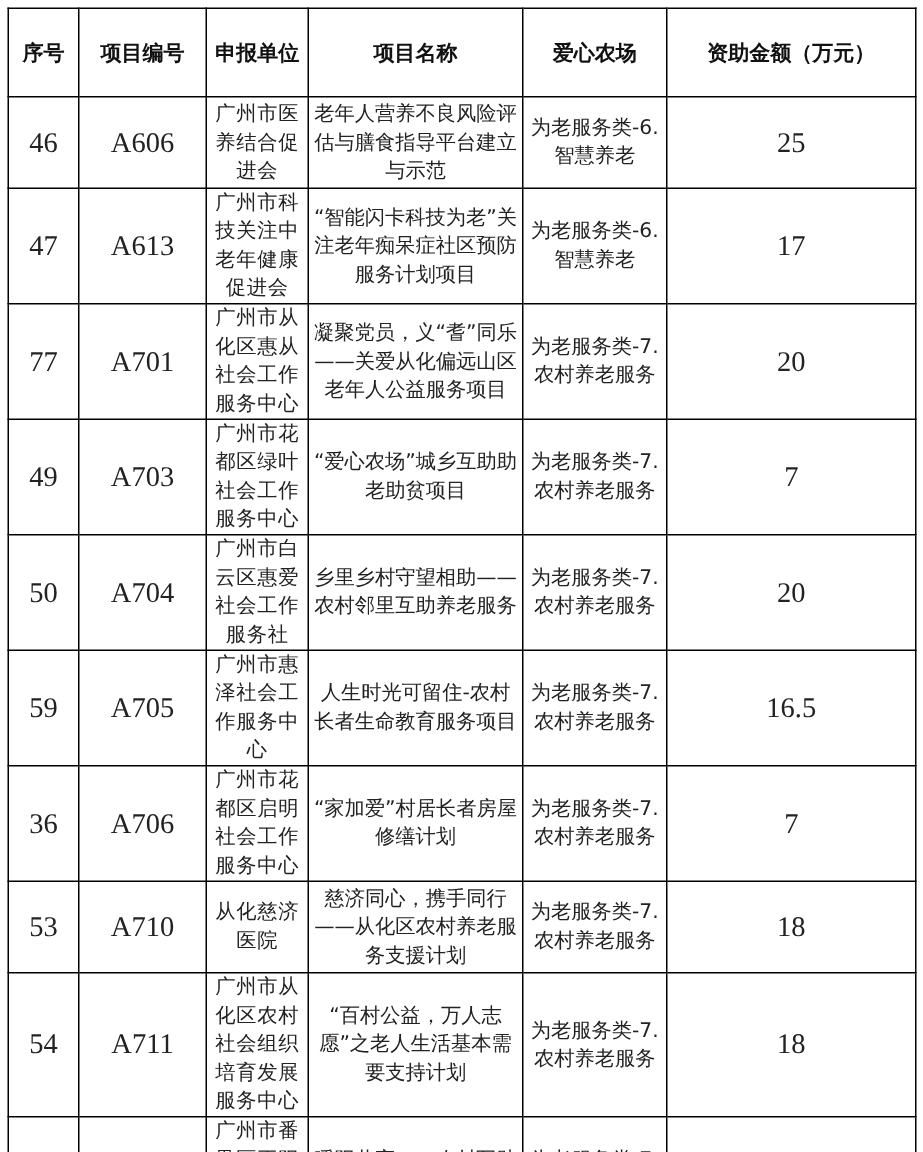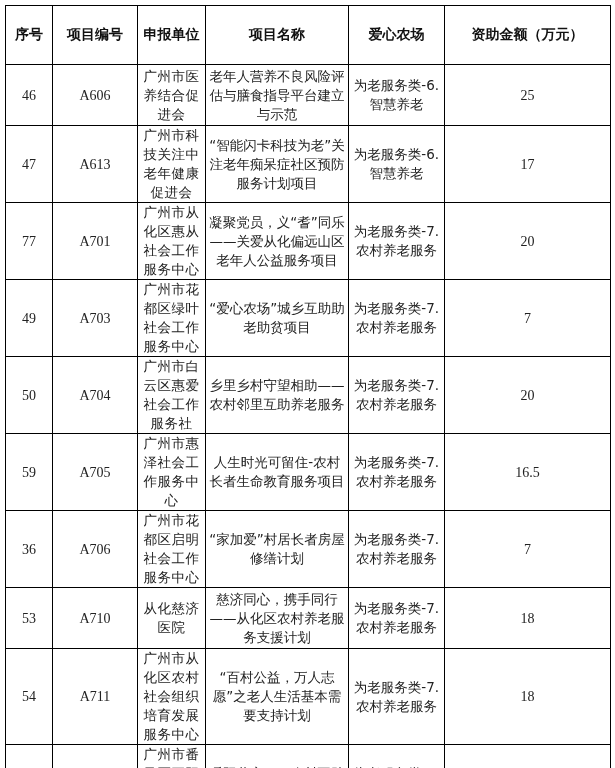--- a/index.html
+++ b/index.html
@@ -24,35 +24,35 @@
   }
   table.grant-table th,
   table.grant-table td {
     border: 1px solid #000;
     text-align: center;
     vertical-align: middle;
     padding: 0 3px;
     overflow: hidden;
   }
   table.grant-table th {
-    font-family: Liberation Mono, monospace;
+    font-family: Liberation Sans, sans-serif;
     font-weight: bold;
     font-size: 14px;
     line-height: 20px;
     height: 58px;
   }
   table.grant-table td {
     font-family: "DejaVu Sans", sans-serif;
     font-size: 13.5px;
     line-height: 19px;
     color: #222;
   }
   table.grant-table td.num {
     font-family: "Liberation Serif", serif;
-    font-size: 14px;
+    font-size: 19px;
   }
   col.c-seq { width: 47px; }
   col.c-code { width: 85px; }
   col.c-unit { width: 68px; }
   col.c-name { width: 143px; }
   col.c-type { width: 96px; }
   col.c-amount { width: 166px; }
   td.unit { padding: 0 2px; letter-spacing: 0.5px; margin-left: 10px; }
 </style>
 </head>

